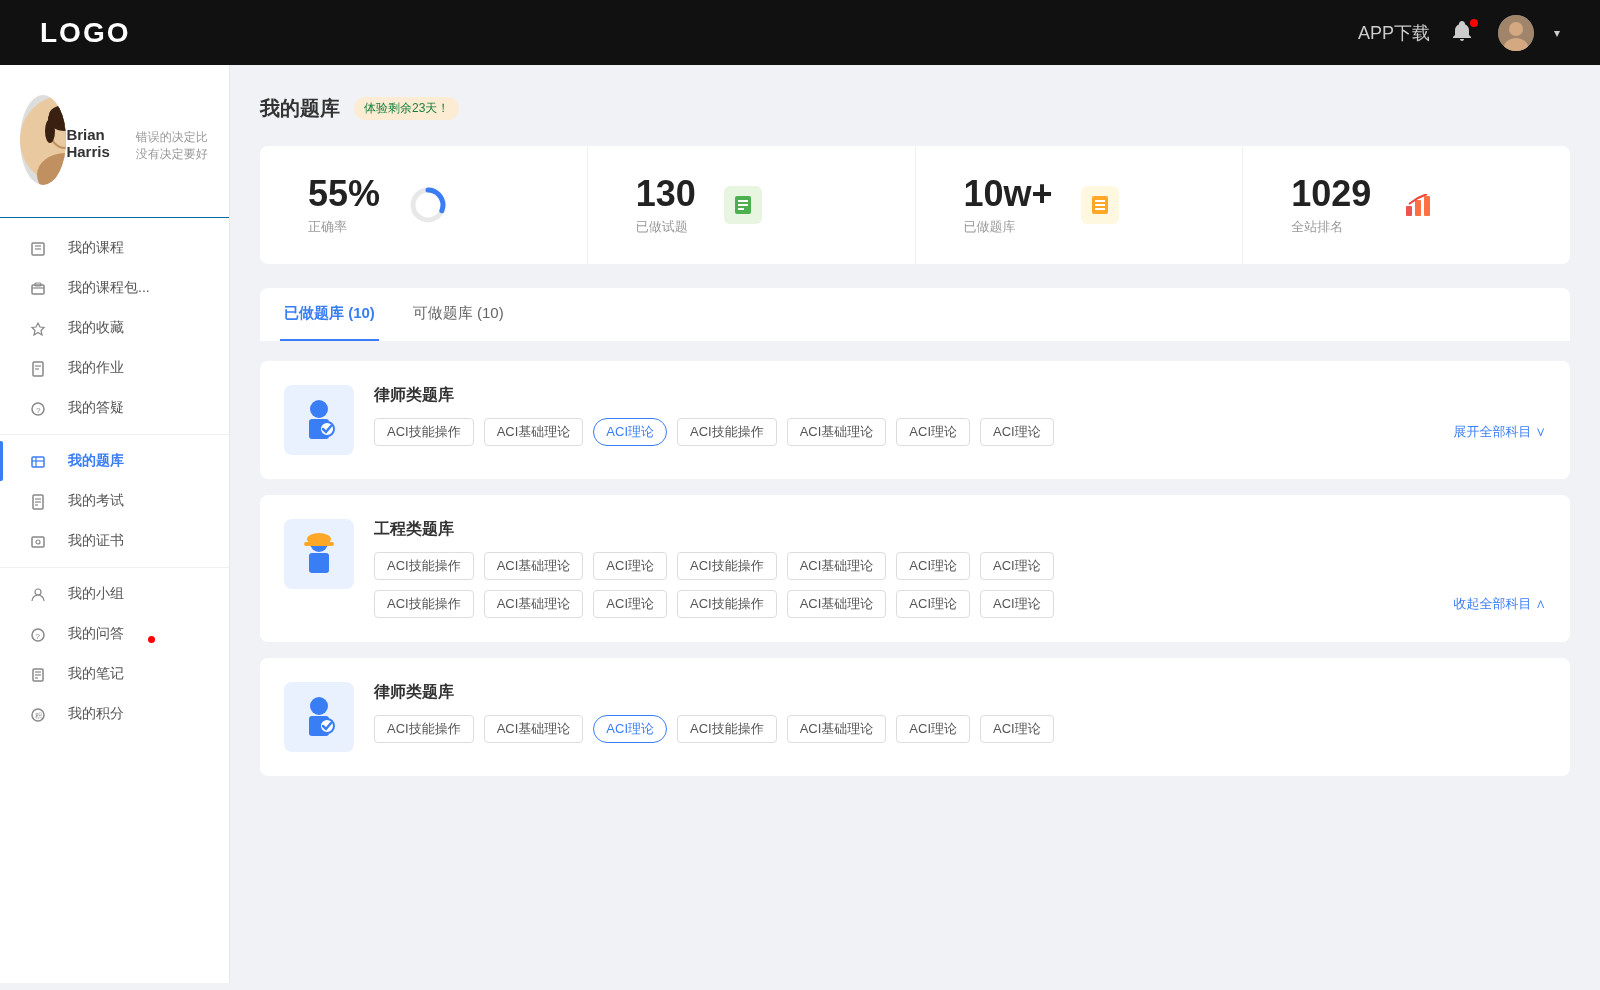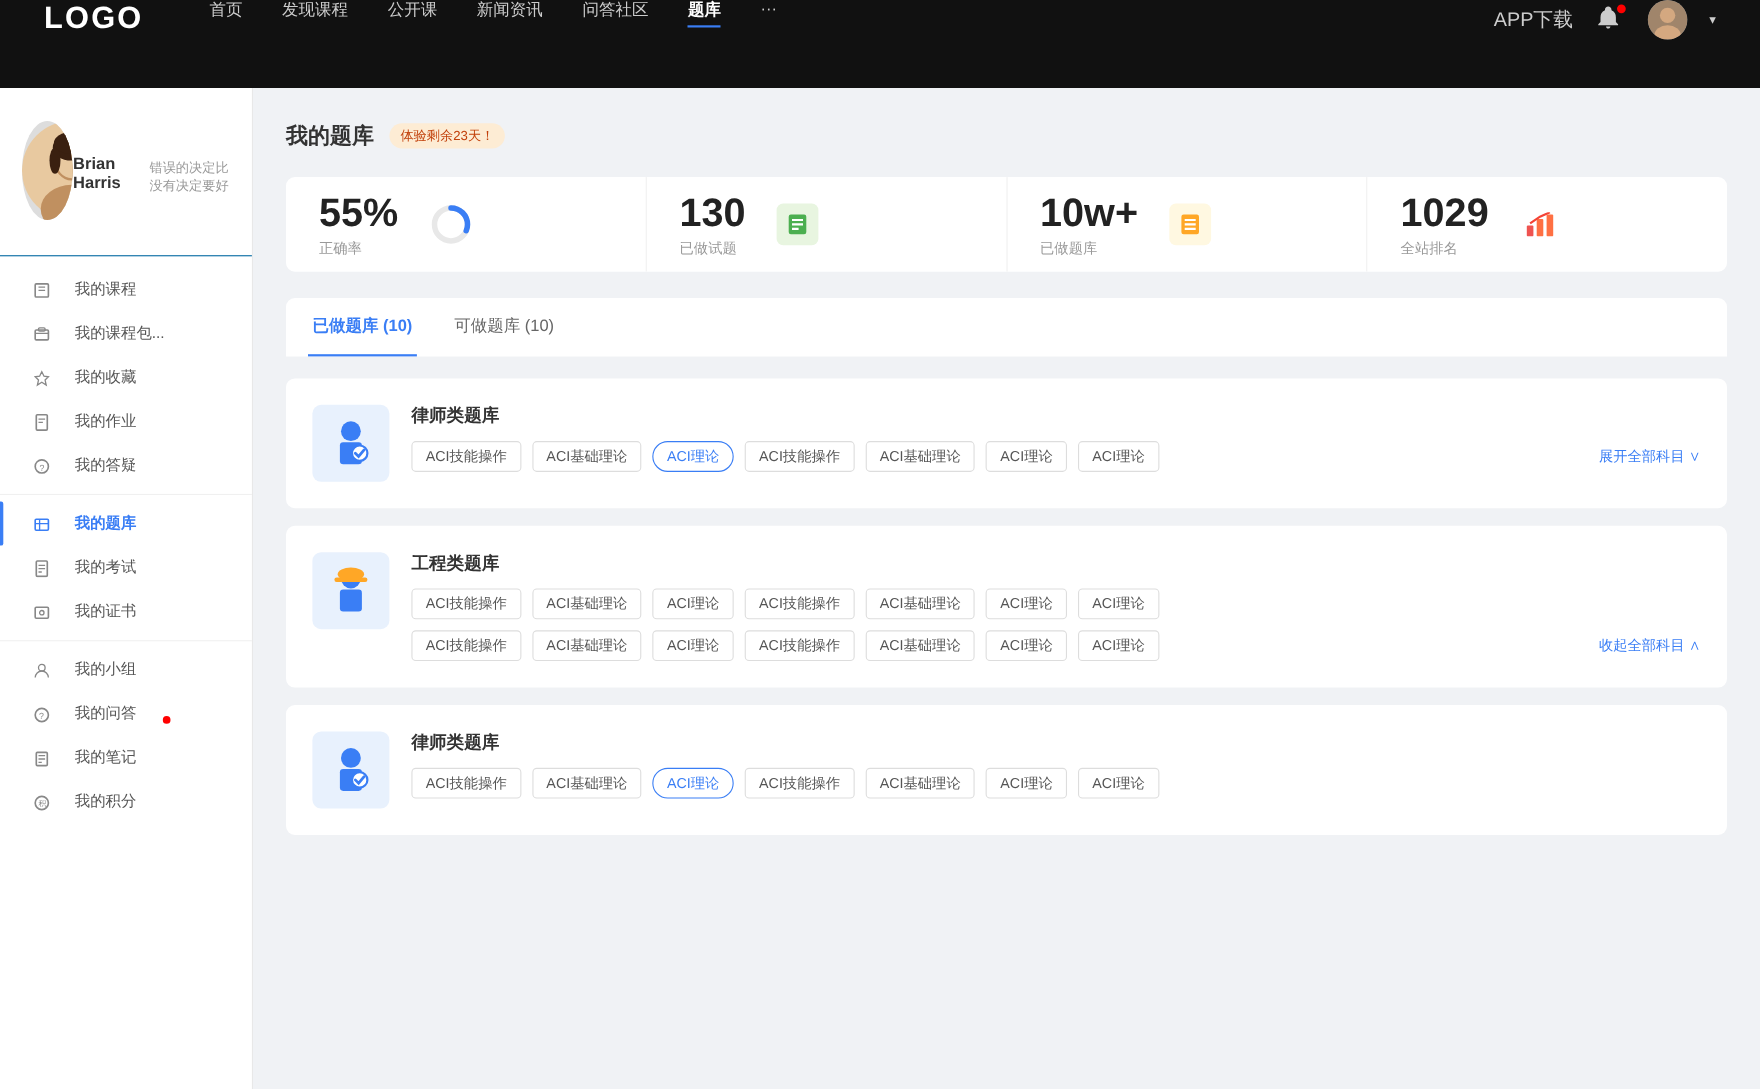--- a/index.html
+++ b/index.html
@@ -1,23 +1,23 @@
 <!DOCTYPE html>
 <html><head>
   <meta charset="utf-8">
   <style>
     * { margin: 0; padding: 0; box-sizing: border-box; }
     body { font-family: "PingFang SC", "Microsoft YaHei", sans-serif; background: #f0f2f5; width: 1600px; min-height: 990px; }
 
     
     .navbar {
       background: #111;
-      height: 80px;
-      display: flex;
-      align-items: flex-start;
+      height: 65px;
+      display: flex;
+      align-items: center;
       padding: 0 40px;
       position: relative;
     }
     .navbar-logo {
       color: #fff;
       font-size: 28px;
       font-weight: bold;
       letter-spacing: 2px;
       margin-right: 60px;
     }
@@ -169,42 +169,43 @@
       gap: 14px;
       margin-bottom: 24px;
     }
     .page-title {
       font-size: 20px;
       font-weight: 600;
       color: #333;
     }
     .trial-badge {
       background: #fdecd4;
-      color: #c2410c;
+      color: #15803d;
       font-size: 12px;
       padding: 3px 10px;
       border-radius: 12px;
     }
 
     
     .stats-row {
       display: flex;
       gap: 0;
       background: #fff;
       border-radius: 8px;
       margin-bottom: 24px;
       overflow: hidden;
     }
     .stat-card {
       flex: 1;
-      padding: 12px 30px;
+      padding: 28px 30px;
       border-right: 1px solid #f0f0f0;
       display: flex;
       align-items: center;
       gap: 28px;
+      margin-left: 18px;
     }
     .stat-card:last-child { border-right: none; }
     .stat-text { display: flex; flex-direction: column; }
     .stat-value {
       font-size: 36px;
       font-weight: 700;
       color: #222;
       line-height: 1.1;
     }
     .stat-label {
@@ -309,29 +310,20 @@
     .donut-wrap {
       width: 40px;
       height: 40px;
     }
   </style>
 </head>
 <body>
 
 <nav class="navbar">
   <span class="navbar-logo">LOGO</span>
-  <ul class="navbar-menu">
-    <li>首页</li>
-    <li>发现课程</li>
-    <li>公开课</li>
-    <li>新闻资讯</li>
-    <li>问答社区</li>
-    <li class="active">题库</li>
-    <li>···</li>
-  </ul>
   <div class="navbar-right">
     <span class="navbar-app-download">APP下载</span>
     <div class="navbar-bell">
       <svg width="24" height="24" viewBox="0 0 24 24" fill="none">
         <path d="M12 2C10.34 2 9 3.34 9 5v.29A7 7 0 0 0 5 12v4l-2 2v1h18v-1l-2-2v-4a7 7 0 0 0-4-6.71V5c0-1.66-1.34-3-3-3zm0 20c1.1 0 2-.9 2-2h-4c0 1.1.9 2 2 2z" fill="#ccc"></path>
       </svg>
       <span class="bell-dot"></span>
     </div>
     <div class="navbar-avatar">
       <svg width="36" height="36" viewBox="0 0 36 36">

